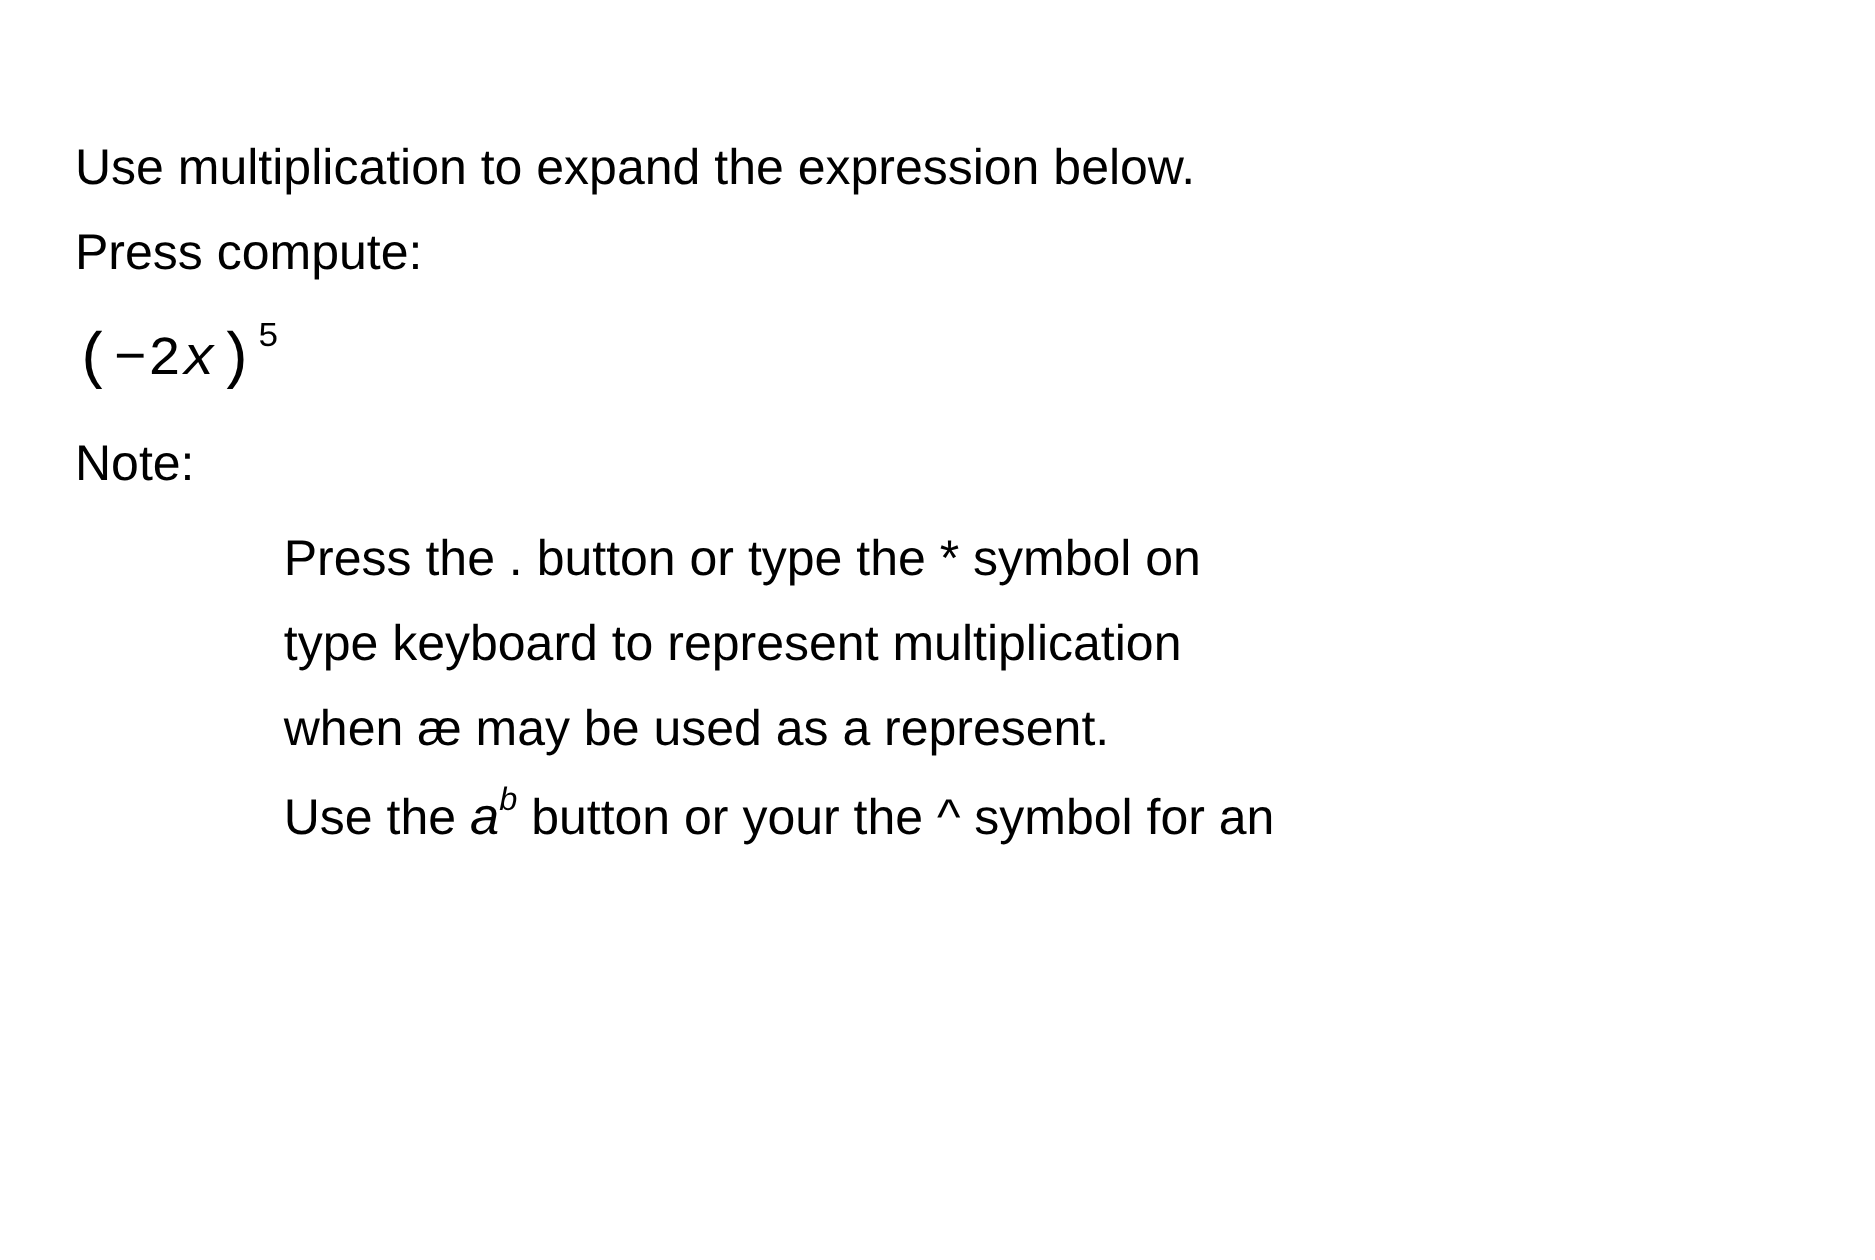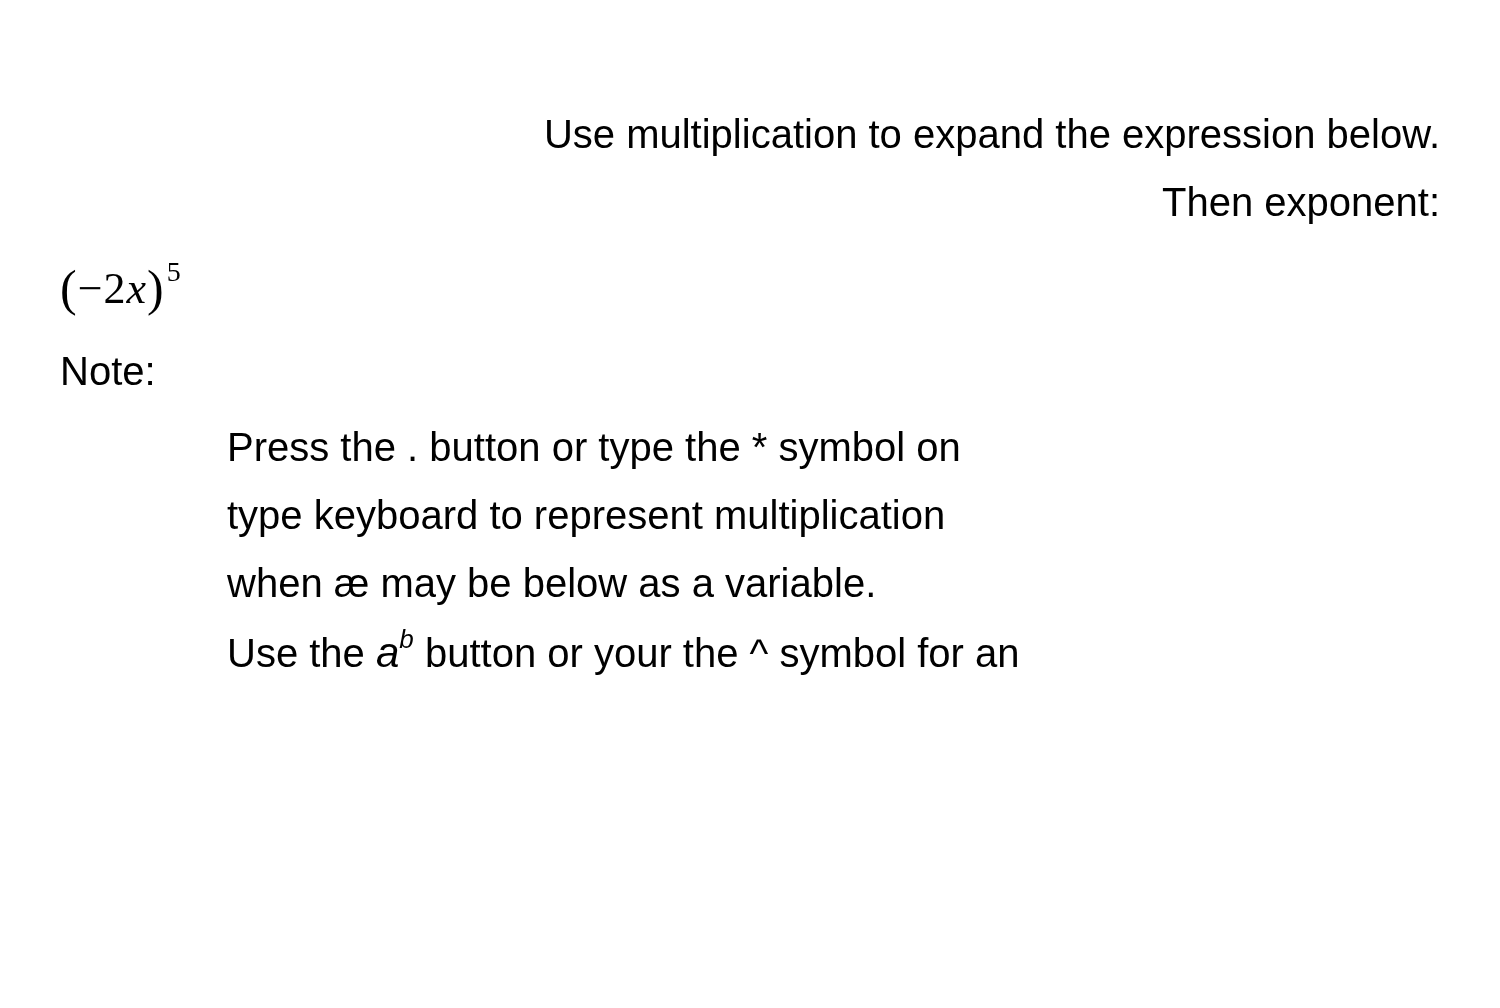--- a/index.html
+++ b/index.html
@@ -15,24 +15,23 @@
       font-size: 40px;
       color: #000000;
       padding: 100px 60px 60px 60px;
       line-height: 1.7;
     }
     .instruction {
       margin-bottom: 8px;
     }
     .instruction-line {
       display: block;
-      text-align: right;
     }
     .math-expression {
-      font-family: Liberation Serif, serif;
+      font-family: Liberation Mono, monospace;
       font-size: 44px;
       margin: 4px 0 8px 0;
       letter-spacing: 1px;
     }
     .lparen, .rparen {
       font-size: 50px;
       position: relative;
       top: 2px;
     }
     .minus {
@@ -76,33 +75,33 @@
       position: relative;
       top: -4px;
       font-style: italic;
     }
   </style>
 </head>
 <body>
 
 <div class="instruction">
   <span class="instruction-line">Use multiplication to expand the expression below.</span>
-  <span class="instruction-line">Then exponent:</span>
+  <span class="instruction-line">Press compute:</span>
 </div>
 
 <div class="math-expression">
   <span class="lparen">(</span><span class="minus">−</span><span class="coef">2</span><span class="var">x</span><span class="rparen">)</span><span class="sup">5</span>
 </div>
 
 <div class="note-label">Note:</div>
 
 <div class="notes">
   <div class="note-block">
     <span class="note-line">Press the . button or type the * symbol on</span>
     <span class="note-line">type keyboard to represent multiplication</span>
-    <span class="note-line">when æ may be below as a variable.</span>
+    <span class="note-line">when æ may be used as a represent.</span>
   </div>
   <div class="note-block">
     <span class="note-line">
       <span>Use the </span><span class="inline-math"><span>a</span><span class="super">b</span></span><span> button or your the ^ symbol for an</span>
     </span>
   </div>
 </div>
 
 </body></html>

